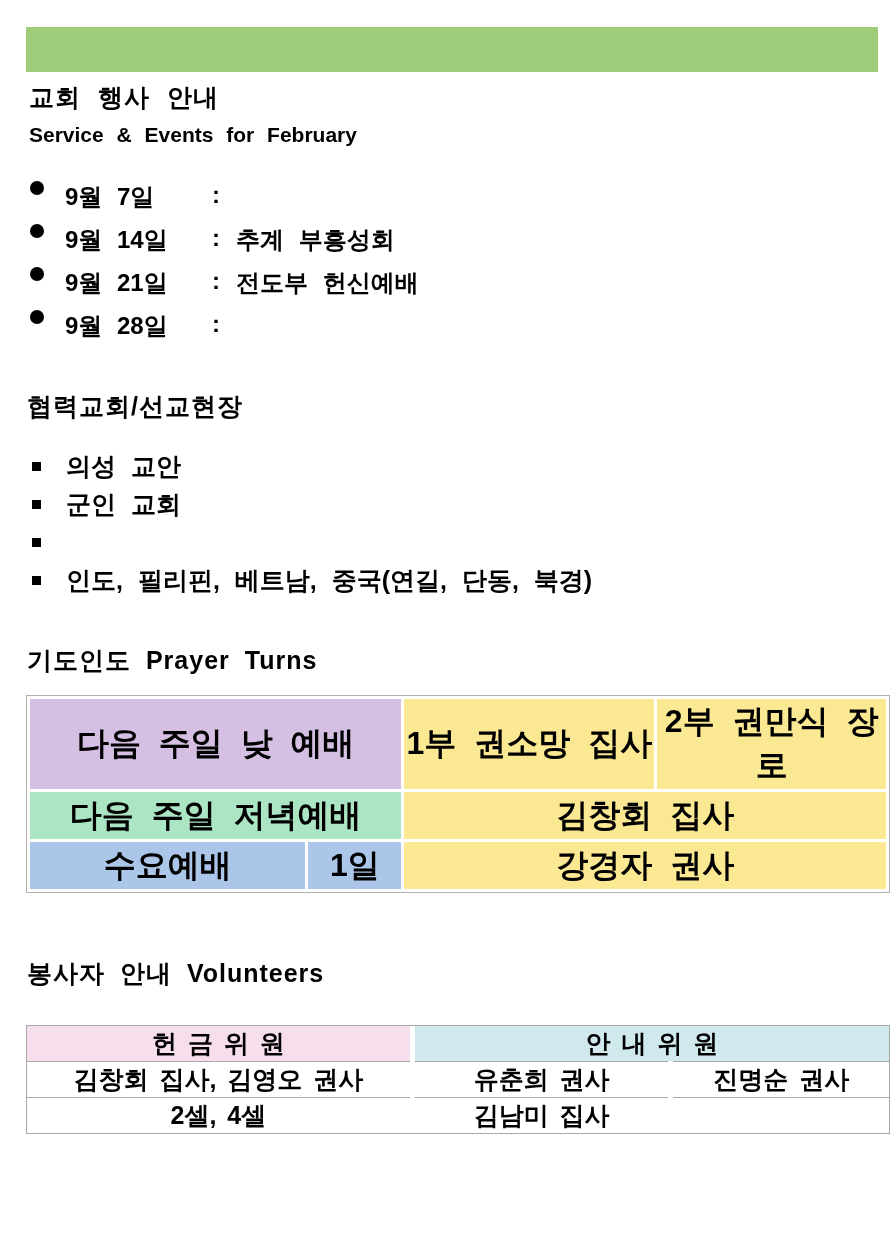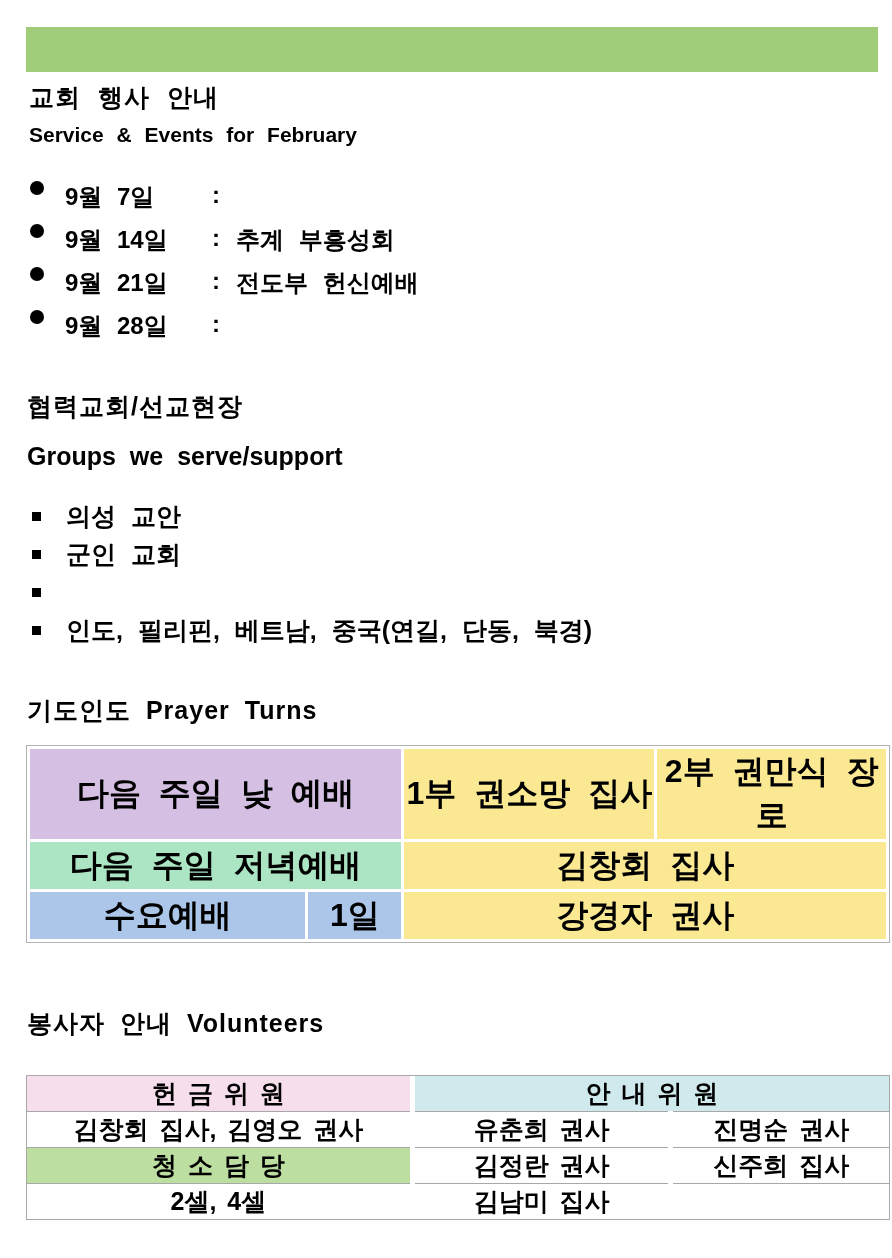--- a/index.html
+++ b/index.html
@@ -100,21 +100,20 @@
     <div class="event-item">
       <span class="dot"></span>
       <span class="event-date">9월 28일</span>
       <span class="event-colon">:</span>
       <span></span>
     </div>
   </div>
 
   <div class="section-groups">
     <div class="groups-ko">협력교회/선교현장</div>
-    <div class="groups-en">Groups we serve/support</div>
   </div>
 
   <div class="group-list">
     <div class="group-item">
       <span class="sq"></span>
       <span>의성 교안</span>
     </div>
     <div class="group-item">
       <span class="sq"></span>
       <span>군인 교회</span>
@@ -157,25 +156,20 @@
           <tr>
         <td class="bg-pink w2-a">헌 금 위 원</td>
         <td class="bg-cyan" colspan="2">안 내 위 원</td>
       </tr>
       <tr>
         <td class="w2-a">김창회 집사, 김영오 권사</td>
         <td class="w2-b">유춘희 권사</td>
         <td class="w2-c">진명순 권사</td>
       </tr>
       <tr>
-        <td class="bg-green2">청 소 담 당</td>
-        <td>김정란 권사</td>
-        <td>신주희 집사</td>
-      </tr>
-      <tr>
         <td>2셀, 4셀</td>
         <td>김남미 집사</td>
         <td></td>
       </tr>
     </tbody>
       </table>
   </div>
 
 </div>
 

